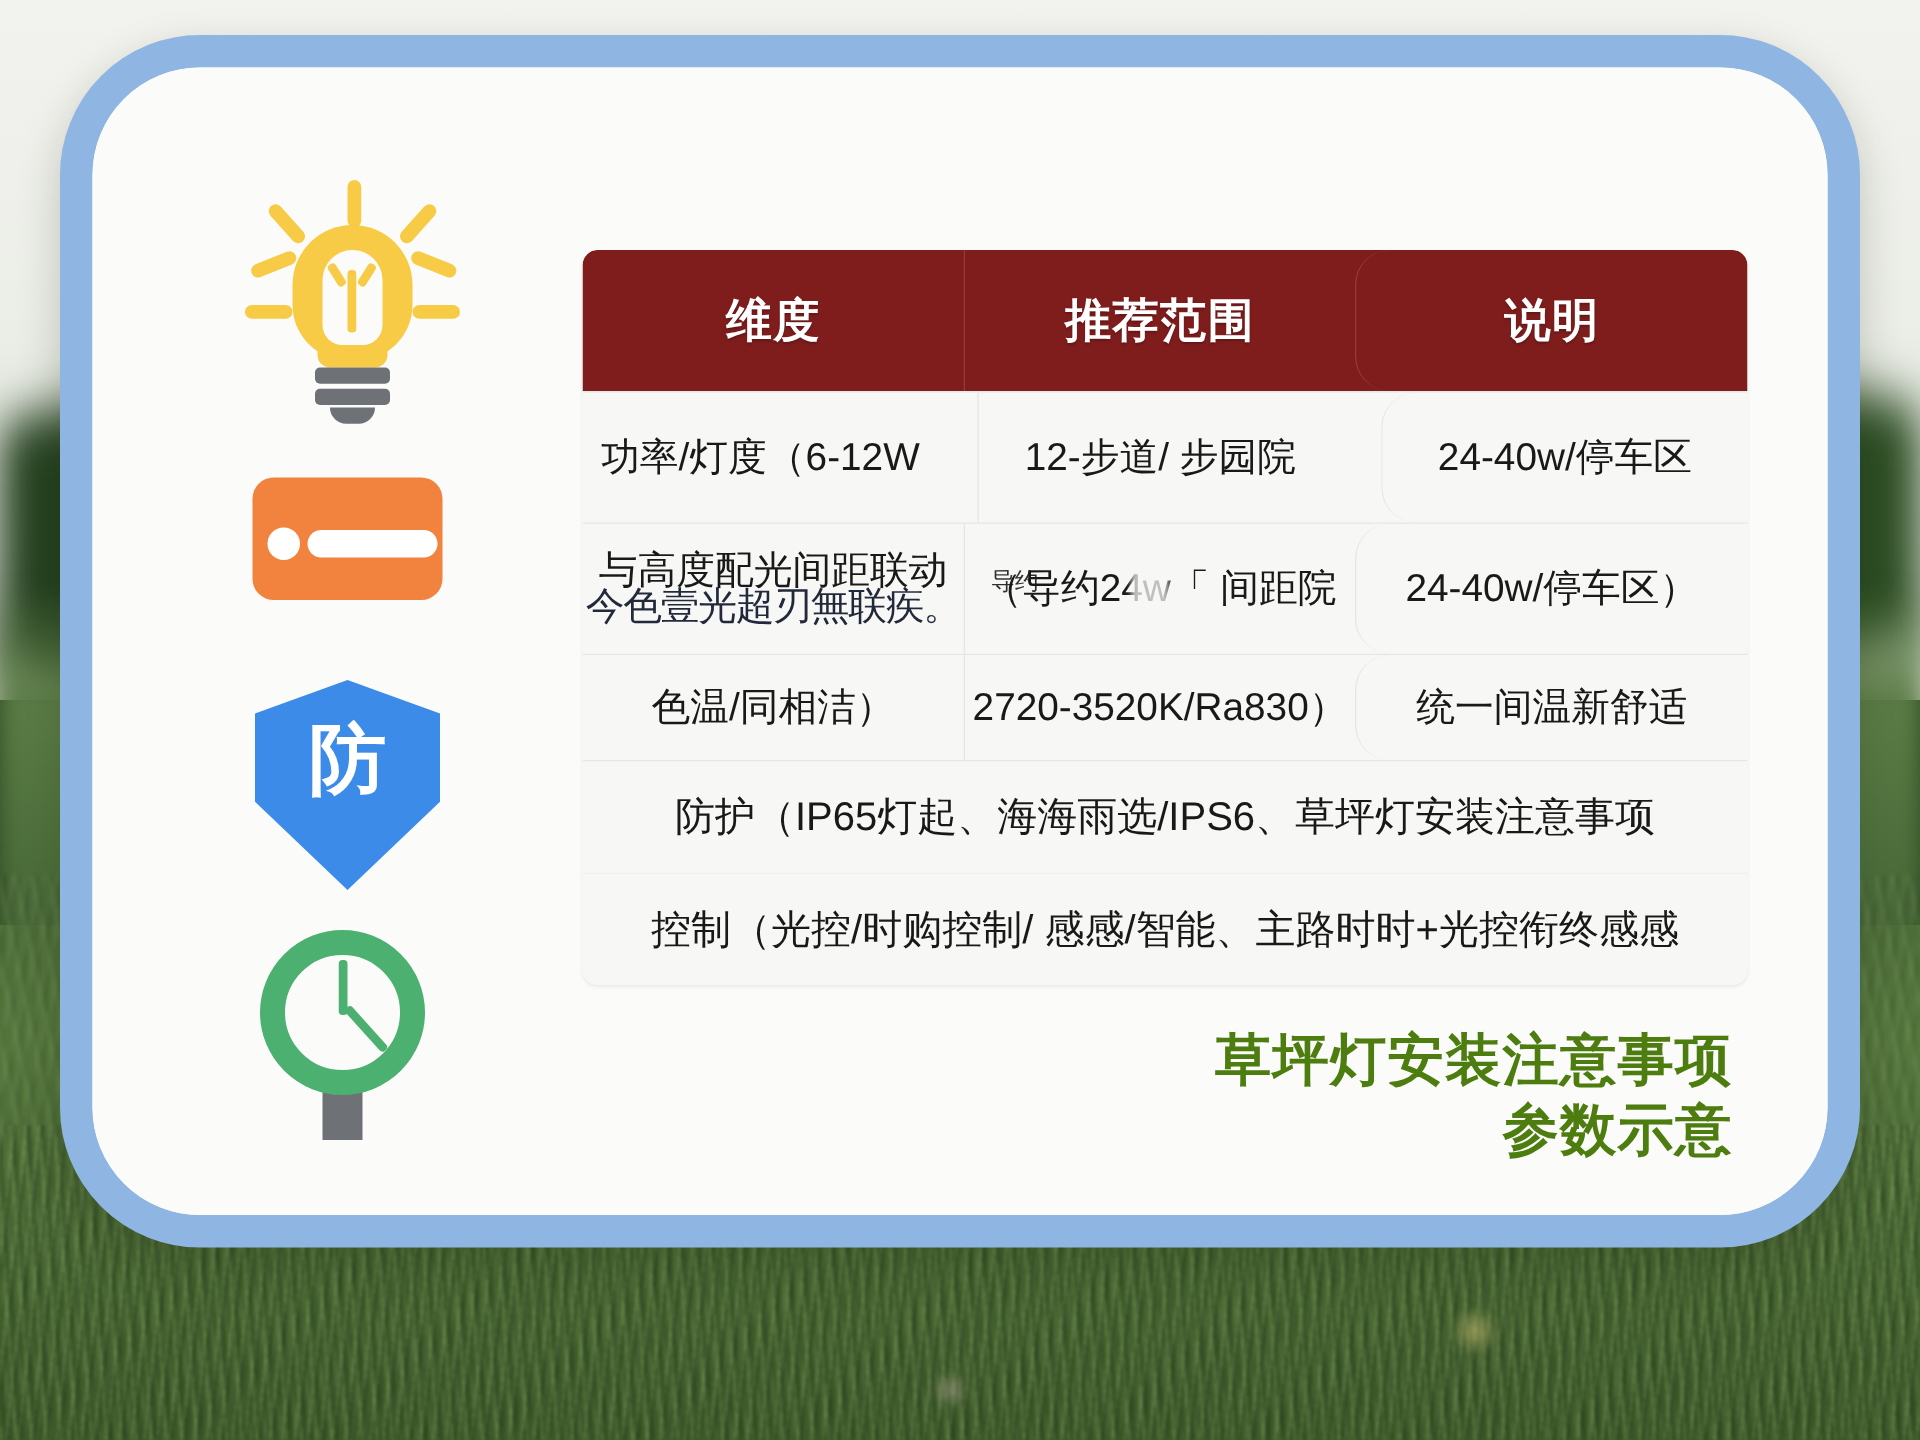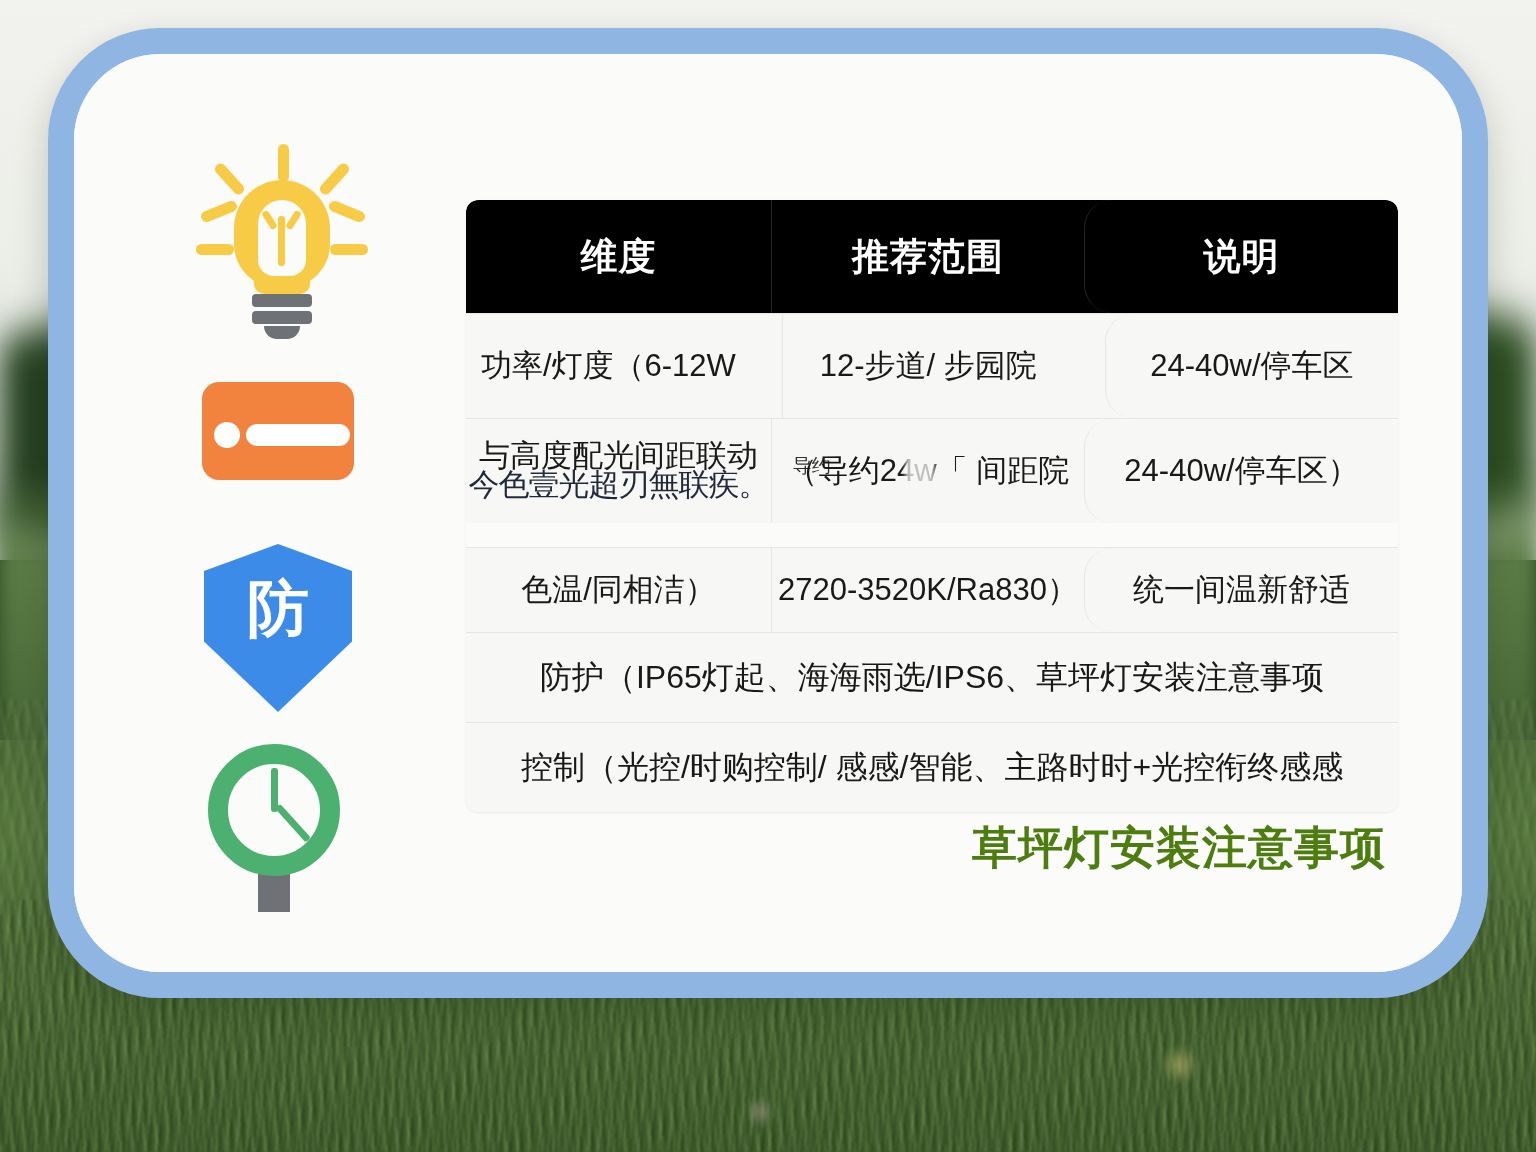--- a/index.html
+++ b/index.html
@@ -128,39 +128,39 @@
     position:absolute; left:50px; top:124px; width:32px; height:44px; background:#6e7277;
   }
 
   
   #table {
     position:absolute; left:392px; top:146px; width:932px;
     border-radius:12px; overflow:hidden;
     box-shadow:0 1px 3px rgba(0,0,0,0.07);
   }
   #thead {
-    display:flex; height:113px; background:#000000;
+    display:flex; height:113px; background:#7f1d1d;
     border-radius:12px 12px 0 0; overflow:hidden;
   }
   #thead .th {
     display:flex; align-items:center; justify-content:center;
     color:#fff; font-size:37px; font-weight:bold; letter-spacing:1px;
     text-shadow:0 1px 2px rgba(0,0,0,0.22);
   }
   .c1 { width:305px; } .c2 { width:313px; } .c3 { width:314px;border-radius:28px; }
   #thead .th + .th { border-left:1px solid rgba(255,255,255,0.14); }
 
   .trow { display:flex; background:#f7f7f5; border-top:1px solid #e6e6e2; }
   .trow .td {
     display:flex; flex-direction:column; align-items:center; justify-content:center;
     padding:6px 8px; color:#191919; font-size:31px; line-height:1.12;
     text-align:center; white-space:nowrap;
   }
   .trow .td + .td { border-left:1px solid #e6e6e2; }
-  .r1 { height:105px;gap:31px; } .r2 { height:105px; } .r3 { height:85px;margin-top:24px; }
+  .r1 { height:105px;gap:31px; } .r2 { height:105px; } .r3 { height:85px; }
   .rfull { height:90px; }
   .rfull .td { width:932px; font-size:32px; }
   .trow:last-child { border-radius:0 0 12px 12px; }
 
   .td .ghost {
     display:block; margin-top:-6px;
     color:#0f172a; opacity:0.92; letter-spacing:-1px;
     filter:blur(0.35px);
   }
   .td .overlay-wrap { position:relative; display:inline-block; }
@@ -284,16 +284,17 @@
     </div>
 
     <div class="trow rfull">
       <div class="td">控制（光控/时购控制/ 感感/智能、主路时时+光控衔终感感</div>
     </div>
 
   </div>
 
   <div id="title">
     <div>草坪灯安装注意事项</div>
+    <div>参数示意</div>
   </div>
 
 </div>
 </div>
 
 </body></html>

